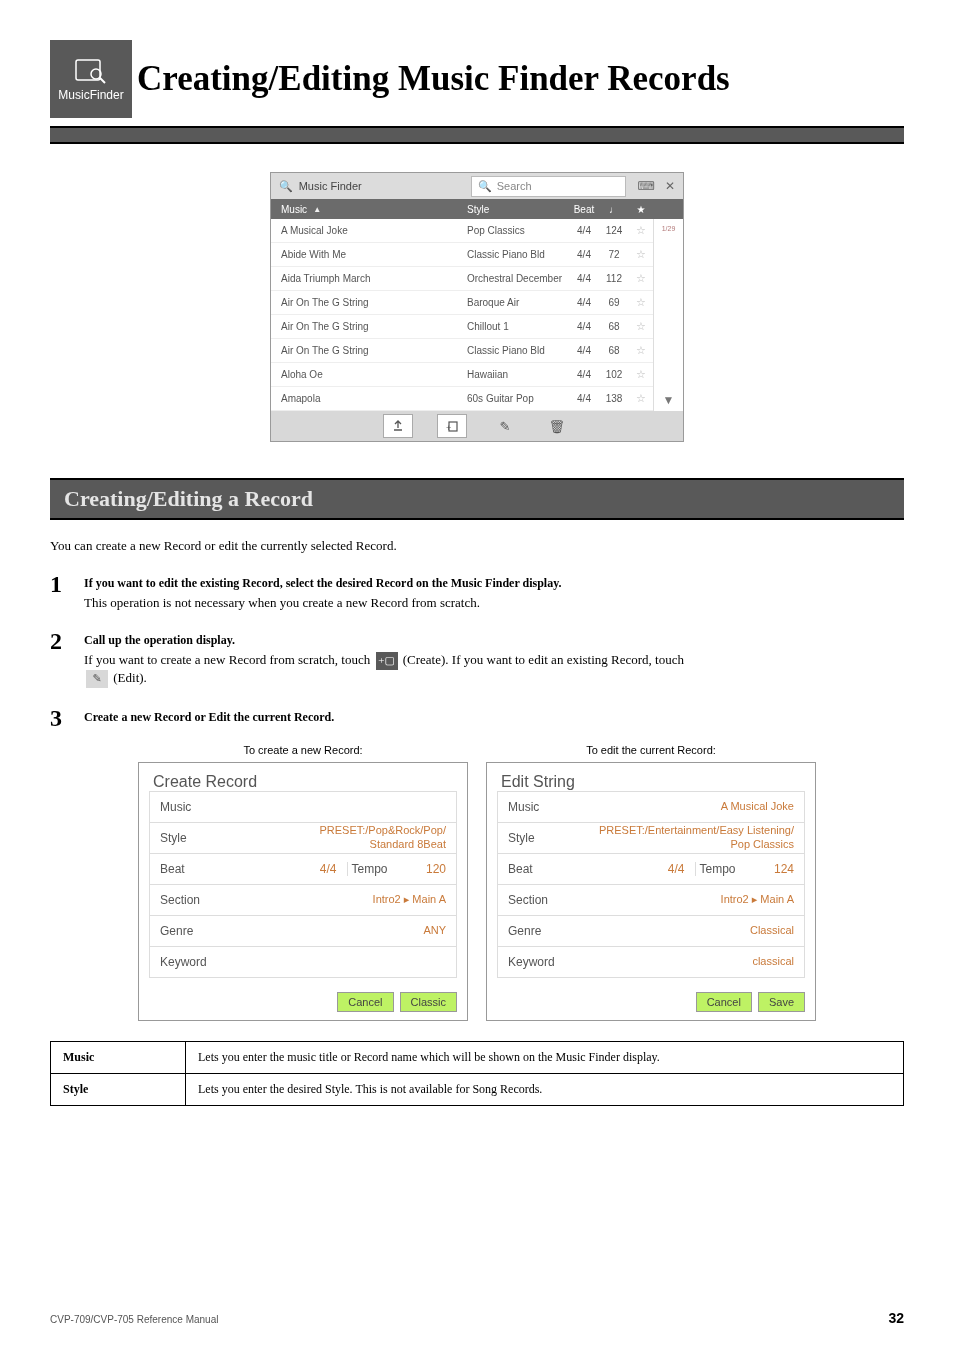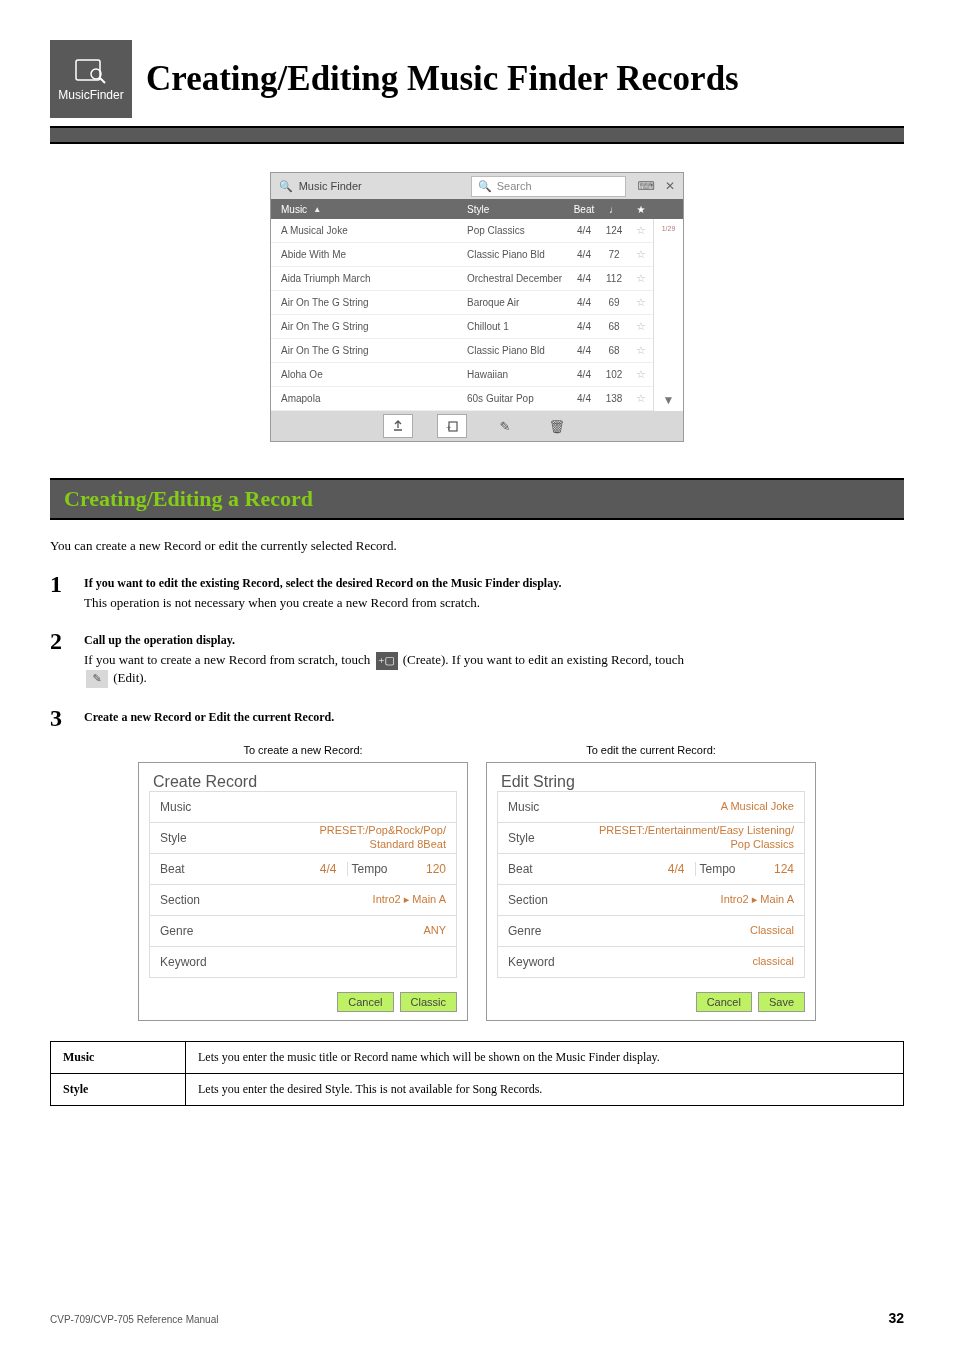--- a/index.html
+++ b/index.html
@@ -1,17 +1,17 @@
 <!DOCTYPE html>
 <html><head>
 <meta charset="utf-8">
 <style>
 html,body{margin:0;padding:0;font-family:Georgia,serif;color:#000;background:#fff}
 body{width:954px;min-height:1350px;padding:40px 50px 30px 50px;box-sizing:border-box;position:relative}
-.header{display:flex;align-items:center;gap:14px;margin-bottom:8px}
+.header{display:flex;align-items:center;gap:5px;margin-bottom:8px}
 .mf-badge{width:82px;height:78px;background:#595959;display:flex;flex-direction:column;align-items:center;justify-content:center;gap:2px}
 .mf-badge svg{width:34px;height:30px}
 .mf-badge .lbl{color:#fff;font-family:Arial,sans-serif;font-size:12px}
 .page-title{font-size:35px;font-weight:700;line-height:1.1}
 .thick-bar{height:14px;margin-top:8px;border-top:2px solid #000;border-bottom:2px solid #000;background:#595959}
 .finder-wrap{display:flex;justify-content:center;margin:28px 0 36px}
 .finder{width:412px;border:1px solid #9a9a9a;background:#fff;font-family:Arial,sans-serif}
 .finder-top{display:flex;align-items:center;background:#dcdcdc;height:26px;font-size:11px}
 .finder-top .title{display:flex;align-items:center;gap:6px;padding:0 8px;flex:0 0 180px;color:#444}
 .finder-top .search{flex:1;display:flex;align-items:center;gap:5px;background:#fff;margin:3px 4px;height:19px;border:1px solid #bbb;padding:0 6px;color:#888}
@@ -27,21 +27,21 @@
 .finder-row{display:flex;height:23px;align-items:center;font-size:10px;color:#555;border-bottom:1px solid #eee}
 .finder-row .col-star{color:#bbb;font-size:11px}
 .finder-body{display:flex}
 .rows-wrap{flex:1}
 .scroll-side{width:30px;border-left:1px solid #ddd;display:flex;flex-direction:column;align-items:center;justify-content:center;font-size:7px;color:#b37a7a}
 .scroll-side .page{margin:6px 0}
 .scroll-side .arrow{color:#777;font-size:12px;margin-top:auto;padding-bottom:4px}
 .finder-bottom{background:#d8d8d8;height:30px;display:flex;align-items:center;justify-content:center;gap:24px}
 .tb-btn{width:28px;height:22px;background:#fff;border:1px solid #aaa;display:flex;align-items:center;justify-content:center;font-size:12px;color:#555}
 .tb-ghost{width:28px;height:22px;display:flex;align-items:center;justify-content:center;font-size:13px;color:#555}
-.section-bar{background:#595959;color:#84cc16;font-size:22px;font-weight:700;padding:6px 14px;border-top:2px solid #000;border-bottom:2px solid #000;margin-bottom:16px}
+.section-bar{background:#595959;color:#e5e5e5;font-size:22px;font-weight:700;padding:6px 14px;border-top:2px solid #000;border-bottom:2px solid #000;margin-bottom:16px}
 .body-text{font-size:13px;line-height:1.5;margin:6px 0 16px}
 .steps{margin-left:0}
 .step{display:flex;gap:14px;margin-bottom:14px}
 .step-num{font-size:24px;font-weight:700;font-family:Georgia,serif;width:20px;flex-shrink:0;line-height:1}
 .step-body{flex:1;font-size:13px}
 .step-body .strong{font-weight:700;font-size:12px}
 .step-body p{margin:4px 0;font-family:Georgia,serif}
 .inline-icon{display:inline-flex;width:22px;height:18px;background:#595959;color:#fff;align-items:center;justify-content:center;font-size:11px;vertical-align:middle;margin:0 2px}
 .dialogs{display:flex;gap:18px;justify-content:center;margin:14px 0 20px;font-family:Arial,sans-serif}
 .dialog-col{flex:0 0 330px}

